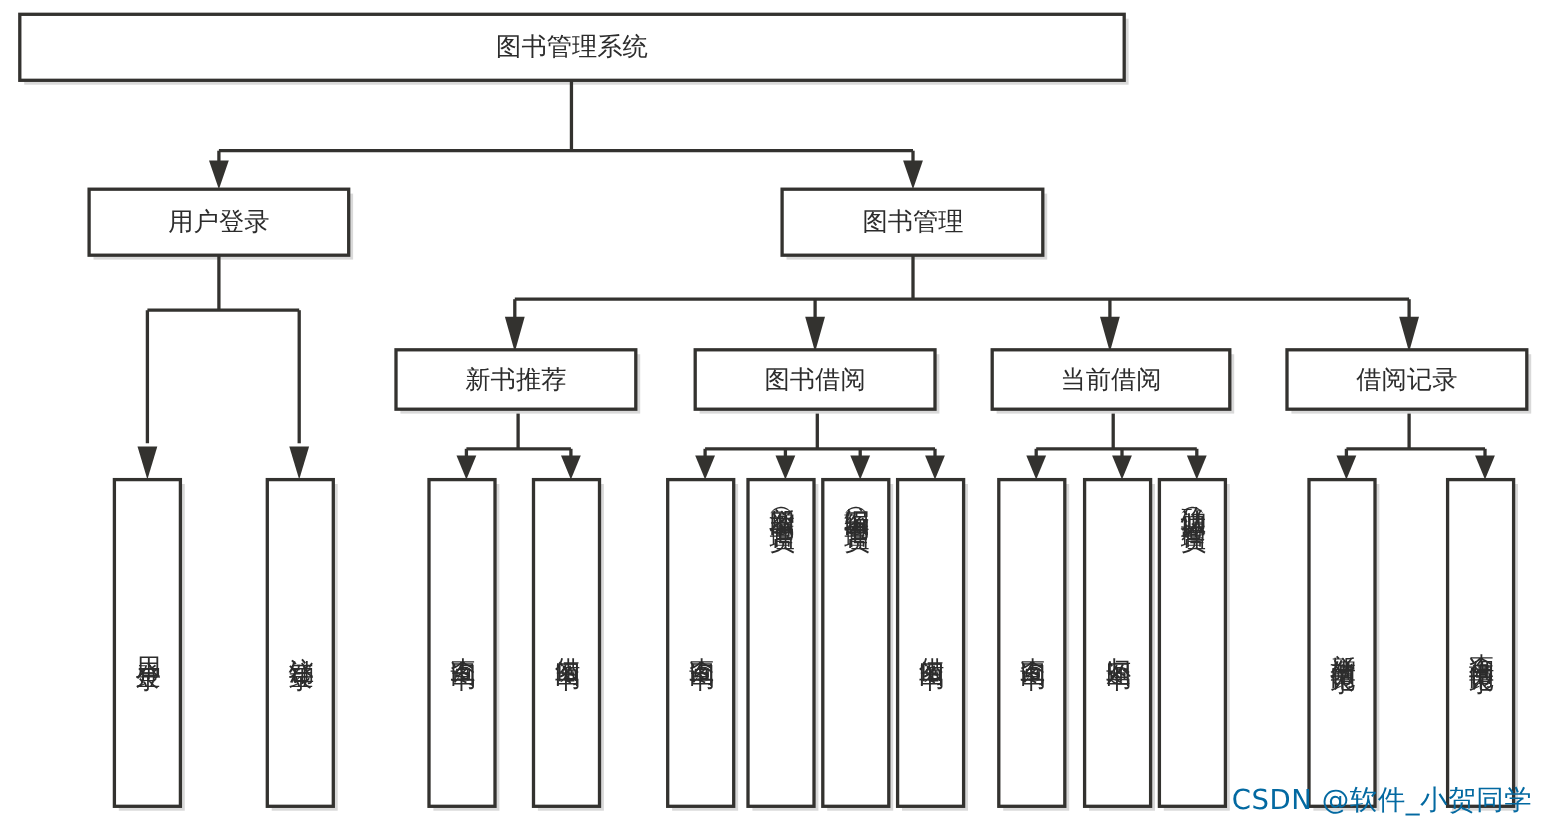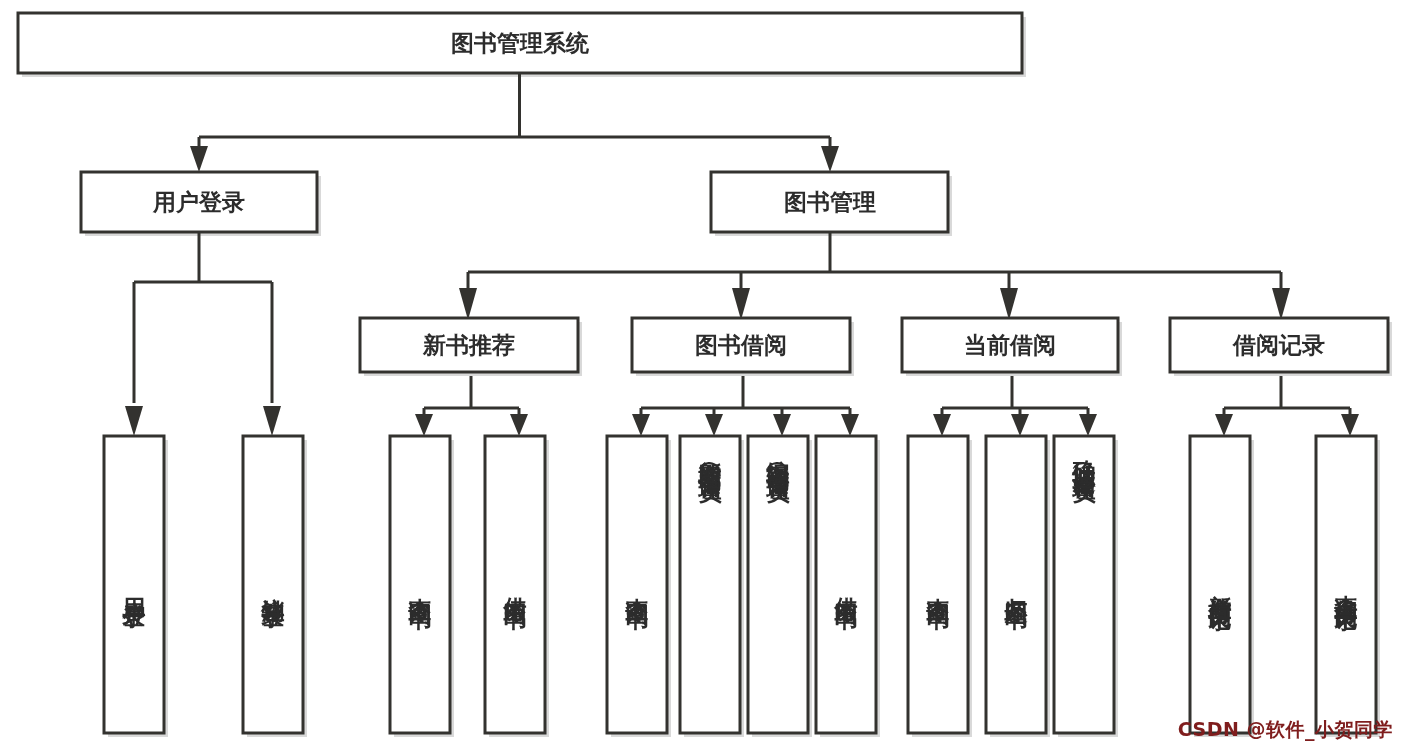--- a/index.html
+++ b/index.html
@@ -10,21 +10,20 @@
   }
   body {
     font-family: "DejaVu Sans", "Liberation Sans", sans-serif;
   }
   #diagram-root {
     position: relative;
     width: 1405px;
     height: 747px;
     background: #ffffff;
     overflow: hidden;
-    font-weight: bold;
   }
   svg#flow {
     position: absolute;
     left: 0;
     top: 0;
     width: 1405px;
     height: 747px;
     display: block;
   }
   .node-rect {
@@ -65,22 +64,22 @@
     color: #2c2c2c;
     line-height: 1;
     white-space: nowrap;
     pointer-events: none;
   }
   .watermark {
     position: absolute;
     right: 12px;
     bottom: 4px;
     font-family: "DejaVu Sans", "Liberation Sans", sans-serif;
-    font-size: 19px;
-    color: #7f1d1d;
+    font-size: 25px;
+    color: #0369a1;
     letter-spacing: 0.5px;
     user-select: none;
   }
 </style>
 </head>
 <body>
 
 <div id="diagram-root">
 
   <svg id="flow" viewBox="0 0 1405 747">

